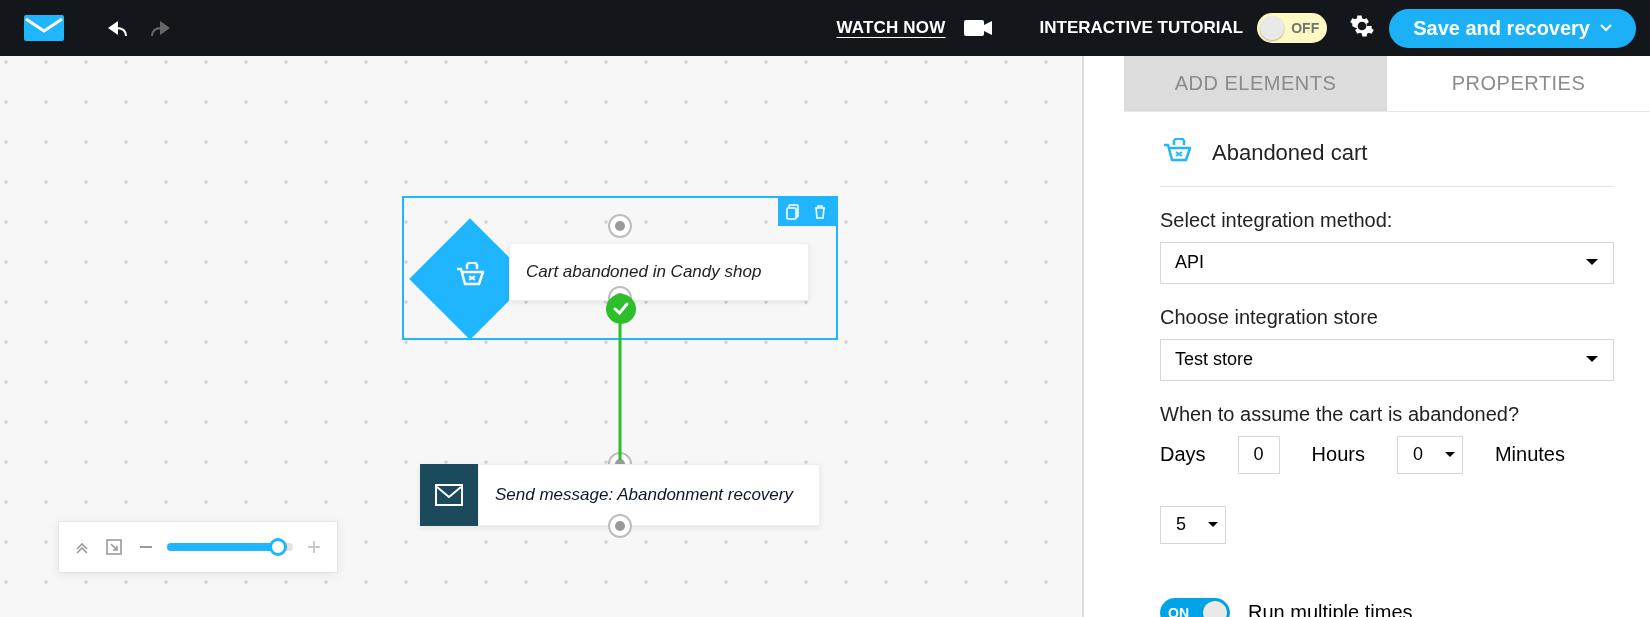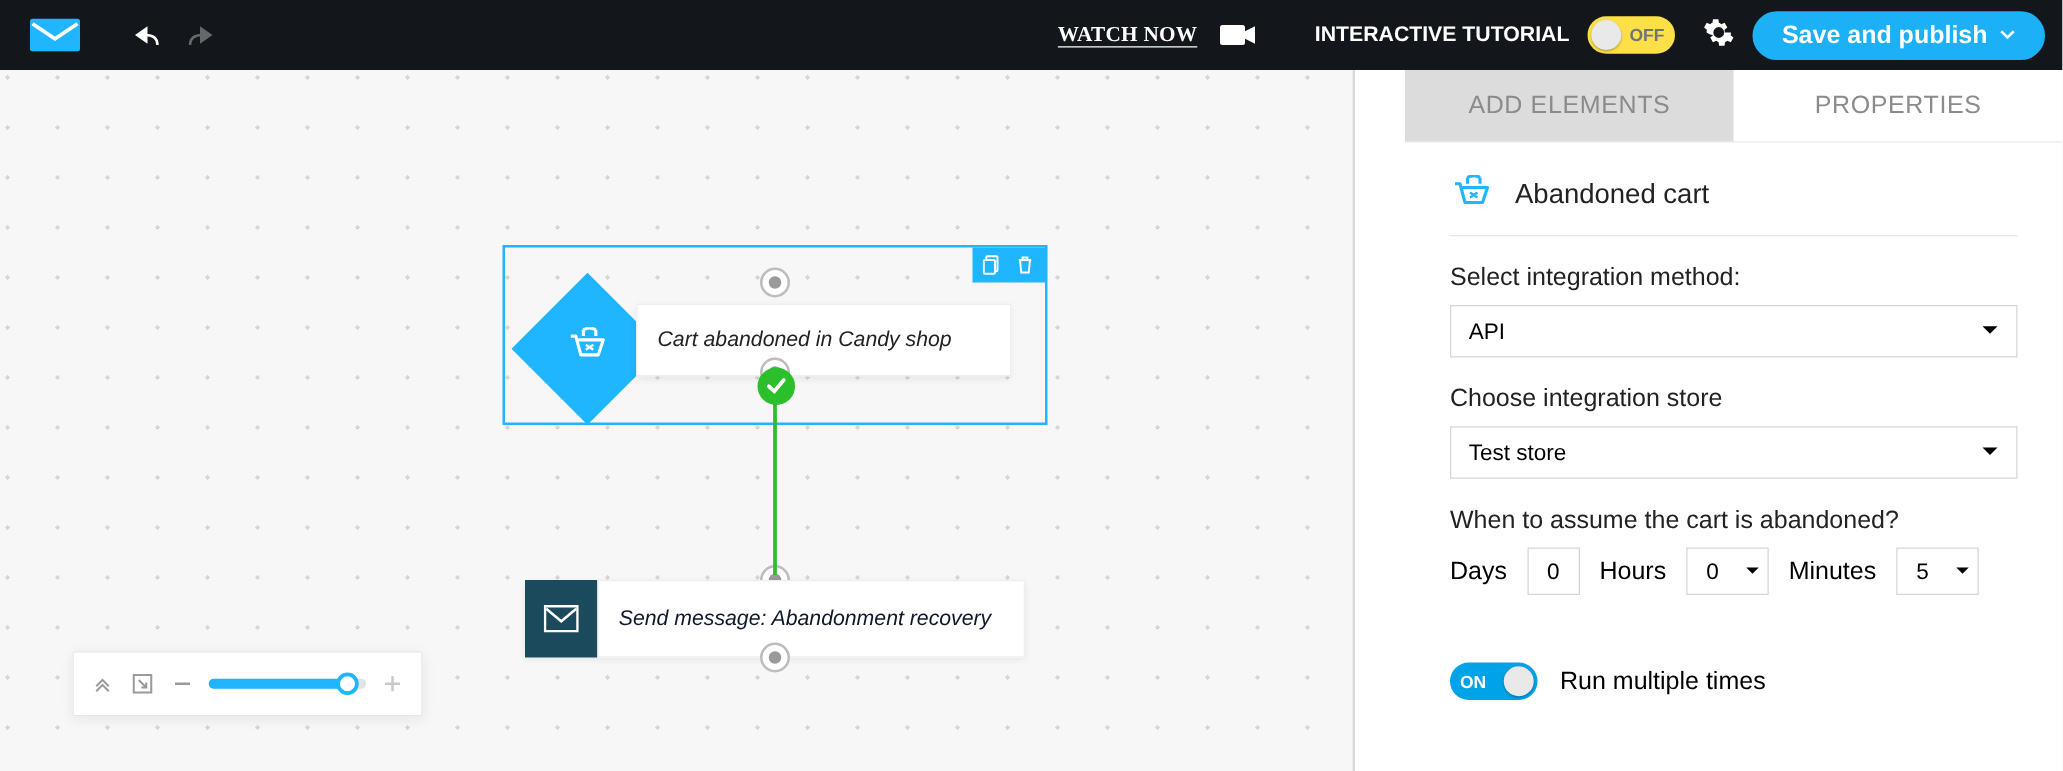--- a/index.html
+++ b/index.html
@@ -17,25 +17,25 @@
   }
   .logo-box {
     width: 88px; height: 56px;
     display:flex; align-items:center; justify-content:center;
   }
   .hist { display:flex; gap: 10px; padding-left: 10px; }
   .hist .btn { width: 36px; height: 36px; display:flex; align-items:center; justify-content:center; cursor:pointer; }
   .hist .disabled svg { opacity: .35; }
   .spacer { flex: 1; }
   .watch { display:flex; align-items:center; gap: 18px; font-weight: 700; font-size: 17px; letter-spacing: .2px; }
-  .watch .label { text-decoration: underline; text-underline-offset: 4px; cursor:pointer;font-family:Liberation Serif, serif; }
+  .watch .label { text-decoration: underline; text-underline-offset: 4px; cursor:pointer; }
   .tutorial { display:flex; align-items:center; gap: 14px; margin-left: 46px; font-weight: 700; font-size: 17px; }
   .tog {
     width: 70px; height: 30px; border-radius: 15px;
-    background: #fde047; position: relative; display:flex; align-items:center;
+    background: #fef9c3; position: relative; display:flex; align-items:center;
     padding: 0 8px; font-weight:700; font-size:14px; cursor:pointer;
   }
   .tog .knob { width: 24px; height:24px; border-radius: 50%; background:#e9e9e9;
     position:absolute; top:3px; box-shadow: 0 1px 2px rgba(0,0,0,.3); }
   .tog.off { color:#717375; justify-content: flex-end; }
   .tog.off .knob { left: 3px; }
   .tog.on { background:#00a2e8; color:#fff; justify-content:flex-start; }
   .tog.on .knob { right: 3px; }
   .gear { margin: 0 14px 0 22px; cursor:pointer; }
   .publish {
@@ -161,21 +161,21 @@
 
   .panel { padding: 26px 36px 10px 36px; display:flex; flex-direction:column; gap: 22px; overflow:auto; }
   .panel .header { display:flex; align-items:center; gap: 18px; padding-bottom: 18px; border-bottom: 1px solid #e6e6e6; }
   .panel .header .title { font-size: 22px; color:#222; }
   .field label { font-size: 20px; color:#222; display:block; margin-bottom: 10px; }
   .select {
     display:flex; align-items:center; justify-content:space-between;
     height: 42px; border:1px solid #d6d6d6; background:#fff;
     padding: 0 14px; font-size: 18px; cursor:pointer;
   }
-  .numrow { display:flex; align-items:center; gap: 16px; flex-wrap: wrap; font-size:20px; }
+  .numrow { display:flex; align-items:center; gap: 32px; flex-wrap: wrap; font-size:20px; }
   .numrow .numbox {
     display:flex; align-items:center; border:1px solid #d6d6d6; height:38px;
   }
   .numrow .numbox .val { width: 40px; text-align:center; font-size:18px; }
   .numrow .numbox .chev { width:24px; display:flex; align-items:center; justify-content:center; }
   .runrow { display:flex; align-items:center; gap: 18px; font-size:20px;margin-top:32px; }
 </style>
 </head>
 <body>
 
@@ -214,21 +214,21 @@
       <span>OFF</span>
       <div class="knob"></div>
     </div>
   </div>
   <div class="gear">
     <svg width="26" height="26" viewBox="0 0 24 24">
       <path fill="#fff" d="M12 8a4 4 0 1 0 .001 8.001A4 4 0 0 0 12 8zm9 4c0 .7-.08 1.38-.22 2.03l2.1 1.64-2 3.46-2.47-1a9 9 0 0 1-1.76 1.02l-.37 2.63h-4l-.37-2.63a9 9 0 0 1-1.76-1.02l-2.47 1-2-3.46 2.1-1.64A9 9 0 0 1 3 12c0-.7.08-1.38.22-2.03L1.12 8.33l2-3.46 2.47 1A9 9 0 0 1 7.35 4.85L7.72 2.22h4l.37 2.63c.62.26 1.21.6 1.76 1.02l2.47-1 2 3.46-2.1 1.64c.14.65.22 1.33.22 2.03z"></path>
     </svg>
   </div>
   <button class="publish">
-    <span>Save and publish</span>
+    <span>Save and recovery</span>
     <svg width="12" height="8" viewBox="0 0 12 8">
       <path d="M1 1 L6 6 L11 1" stroke="#fff" stroke-width="2" fill="none"></path>
     </svg>
   </button>
 </div>
 
 <div class="main">
 
   <div class="canvas-wrap">
     <div class="canvas">

